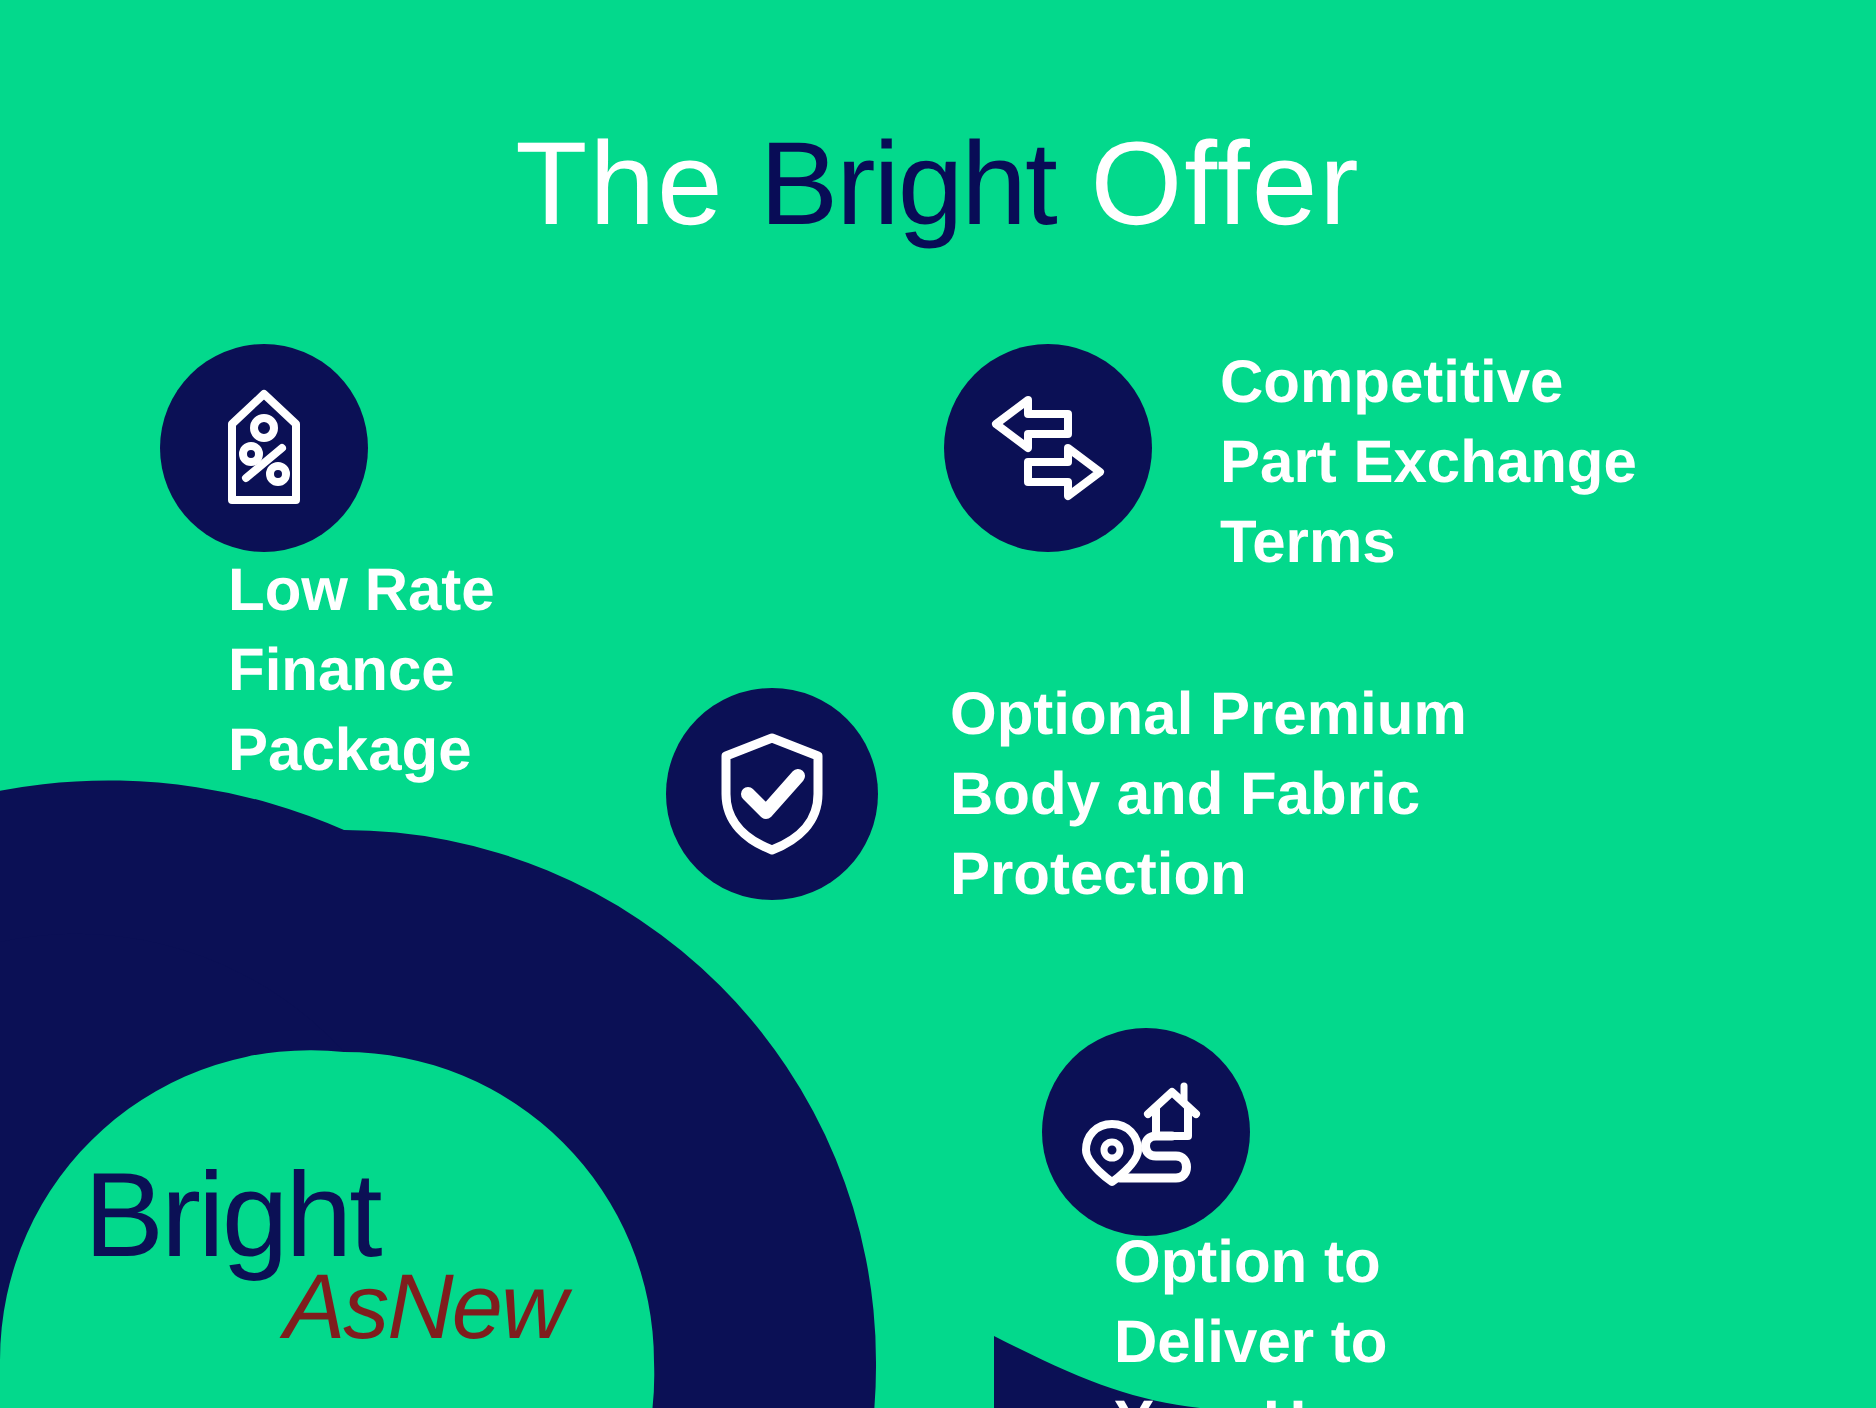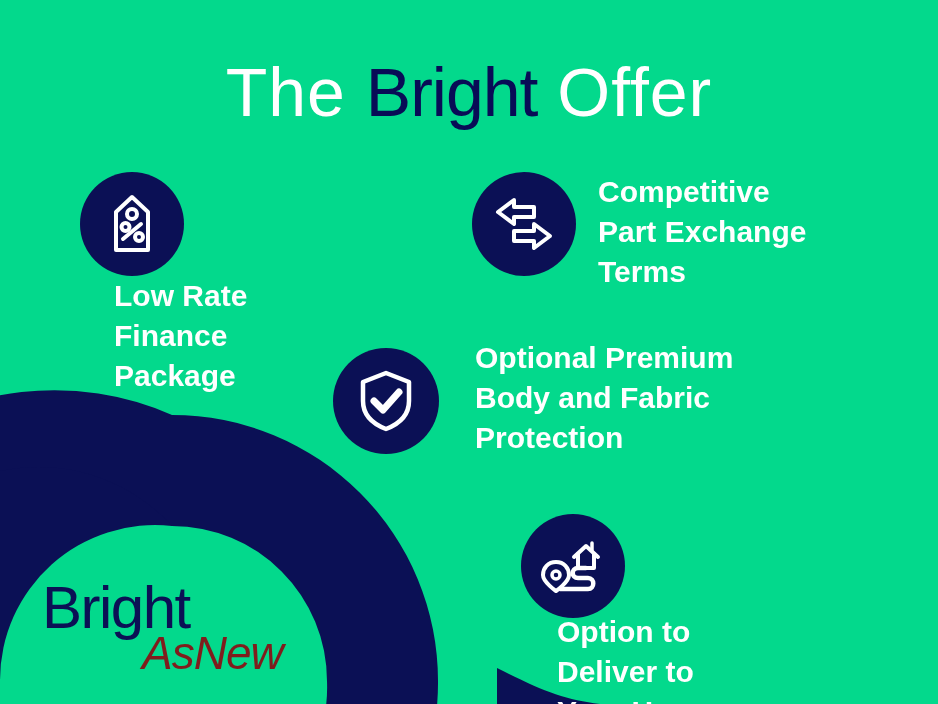--- a/index.html
+++ b/index.html
@@ -28,21 +28,21 @@
   }
 
   
   .headline {
     position: absolute;
     left: 0;
     top: 44px;
     width: 938px;
     text-align: center;
     white-space: nowrap;
-    font-size: 68px;
+    font-size: 59px;
     font-weight: 300;
     letter-spacing: 1px;
     line-height: 96px;
     color: #ffffff;
   }
   .headline .brand-word {
     color: #080C56;
     font-weight: 400;
     letter-spacing: -1px;
   }
@@ -69,23 +69,23 @@
     letter-spacing: 0px;
     white-space: pre-line;
   }
 
   #feature-1 { left: 80px;  top: 172px; flex-direction: column; }
   #feature-1 .feature-icon { width: 104px; height: 104px; }
   #feature-1 .feature-text { margin-left: 34px; margin-top: 0px; }
 
   #feature-2 { left: 472px; top: 172px; }
   #feature-2 .feature-icon { width: 104px; height: 104px; }
-  #feature-2 .feature-text { margin-left: 22px; margin-top: 0px; }
-
-  #feature-3 { left: 333px; top: 344px; align-items: center; }
+  #feature-2 .feature-text { margin-left: 34px; margin-top: 0px; }
+
+  #feature-3 { left: 333px; top: 344px; }
   #feature-3 .feature-icon { width: 106px; height: 106px; }
   #feature-3 .feature-text { margin-left: 36px; margin-top: -6px; }
 
   #feature-4 { left: 521px; top: 514px; flex-direction: column; }
   #feature-4 .feature-icon { width: 104px; height: 104px; }
   #feature-4 .feature-text { margin-left: 36px; margin-top: -6px; }
 
   
   .logo {
     position: absolute;

